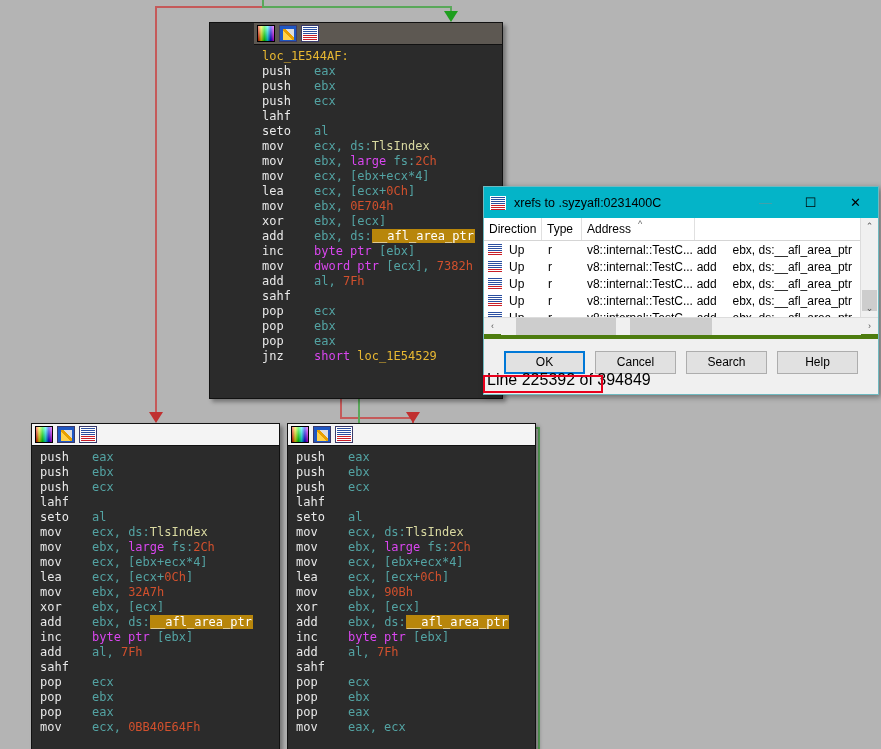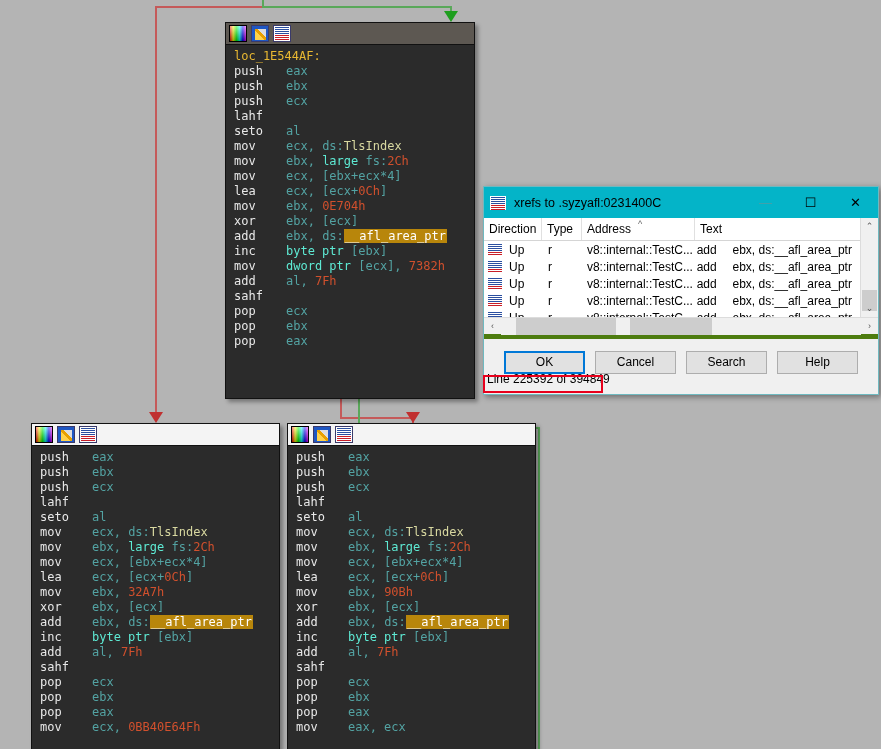--- a/index.html
+++ b/index.html
@@ -64,21 +64,21 @@
   .code{
     font-family:"DejaVu Sans Mono","Liberation Mono",monospace;
     font-size:12px;line-height:15px;
     background:#2b2b2b;padding:4px 0 4px 0;
   }
   .ln{white-space:pre;padding-left:8px;height:15px;}
   .mn{color:#e8e8e8;display:inline-block;width:52px;}
   .reg{color:#53a3a3;}
   .num{color:#d1502d;margin-top:38px;}
   .lbl{color:#e8b832;}
-  .kw{color:#5eead4;}
+  .kw{color:#d946ef;}
   .nm{color:#d8d8a0;}
   .hl{background:#b8860b;color:#ffffff;padding:0 1px;}
   .label-line{color:#e8b832;padding-left:8px;white-space:pre;height:15px;}
 
   
   #xrefs-dialog{
     position:absolute;left:483px;top:186px;width:394px;height:207px;
     background:#f0f0f0;border:1px solid #6fb9c0;
     box-shadow:2px 2px 6px rgba(0,0,0,.4);
     font-size:12px;color:#000;
@@ -120,21 +120,21 @@
   .hthumb2{position:absolute;left:100px;top:0;width:14px;height:17px;background:#f0f0f0;}
 
   .btnrow{display:flex;gap:10px;justify-content:center;padding-top:12px;}
   .dlgbtn{
     width:81px;height:23px;line-height:21px;text-align:center;font-size:12px;
     background:#e1e1e1;border:1px solid #adadad;box-sizing:border-box;color:#000;
   }
   .dlgbtn.primary{border:2px solid #0078d7;background:#e1e1e1;line-height:19px;}
   .statusline{
     position:absolute;left:0;bottom:6px;height:17px;line-height:17px;
-    padding-left:3px;font-size:12px;color:#000;
+    padding-left:3px;font-size:16px;color:#000;
   }
   .redbox{
     position:absolute;left:483px;top:375px;width:120px;height:18px;
     border:2px solid #e8001c;box-sizing:border-box;pointer-events:none;
   }
 </style>
 </head>
 <body>
 
 <div>
@@ -151,21 +151,21 @@
   <div class="conn seg-v red" style="left:340px;top:396px;height:23px;"></div>
   <div class="conn seg-h red" style="left:340px;top:417px;width:74px;"></div>
   <div class="conn seg-v red" style="left:412px;top:417px;height:6px;"></div>
   <div class="arrow-down arrow-red" style="left:406px;top:412px;"></div>
 
   <div class="conn seg-v green" style="left:358px;top:396px;height:33px;"></div>
   <div class="conn seg-h green" style="left:358px;top:427px;width:180px;"></div>
   <div class="conn seg-v green" style="left:538px;top:427px;height:322px;"></div>
 </div>
 
-<div class="node" id="node-top" style="left:225px;top:22px;width:248px;height:375px;">
+<div class="node" id="node-top" style="left:209px;top:22px;width:248px;height:375px;padding-left:44px;">
   <div class="node-toolbar tb-dark">
     <span class="tb-icon ico-palette"></span>
     <span class="tb-icon ico-edit"></span>
     <span class="tb-icon ico-xref"></span>
   </div>
   <div class="code">
       <div class="label-line">loc_1E544AF:</div>
       <div class="ln"><span class="mn">push</span><span class="reg">eax</span></div>
       <div class="ln"><span class="mn">push</span><span class="reg">ebx</span></div>
       <div class="ln"><span class="mn">push</span><span class="reg">ecx</span></div>
@@ -178,20 +178,21 @@
       <div class="ln"><span class="mn">mov</span><span class="reg">ebx, </span><span class="num">0E704h</span></div>
       <div class="ln"><span class="mn">xor</span><span class="reg">ebx, [ecx]</span></div>
       <div class="ln"><span class="mn">add</span><span class="reg">ebx, </span><span class="reg">ds:</span><span class="hl">__afl_area_ptr</span></div>
       <div class="ln"><span class="mn">inc</span><span class="kw">byte ptr </span><span class="reg">[ebx]</span></div>
       <div class="ln"><span class="mn">mov</span><span class="kw">dword ptr </span><span class="reg">[ecx], </span><span class="num">7382h</span></div>
       <div class="ln"><span class="mn">add</span><span class="reg">al, </span><span class="num">7Fh</span></div>
       <div class="ln"><span class="mn">sahf</span></div>
       <div class="ln"><span class="mn">pop</span><span class="reg">ecx</span></div>
       <div class="ln"><span class="mn">pop</span><span class="reg">ebx</span></div>
       <div class="ln"><span class="mn">pop</span><span class="reg">eax</span></div>
+      <div class="ln"><span class="mn">jnz</span><span class="kw">short </span><span class="lbl">loc_1E54529</span></div>
     </div>
 </div>
 
 <div class="node" id="node-bottom-left" style="left:31px;top:423px;width:247px;height:326px;">
   <div class="node-toolbar tb-light">
     <span class="tb-icon ico-palette"></span>
     <span class="tb-icon ico-edit"></span>
     <span class="tb-icon ico-xref"></span>
   </div>
   <div class="code">
@@ -257,21 +258,20 @@
   </div>
 
   <div class="list-area">
     <div class="hdr">
       <div style="width:58px;">Direction</div>
       <div style="width:40px;">Type</div>
       <div style="width:113px;">
         <span class="sortcaret">^</span>
         <span>Address</span>
       </div>
-      <div style="width:172px;border-right:none;">Text</div>
     </div>
     <div class="rows" id="xref-rows">
         <div class="row">
           <span class="rowico ico-xref"></span>
           <div style="width: 40px;">Up</div>
           <div style="width: 40px;">r</div>
           <div style="width: 113px;">v8::internal::TestC...</div>
           <div style="width: 42px;">add</div>
           <div style="width: 150px; padding-left: 0px;">ebx, ds:__afl_area_ptr</div>
         </div>

